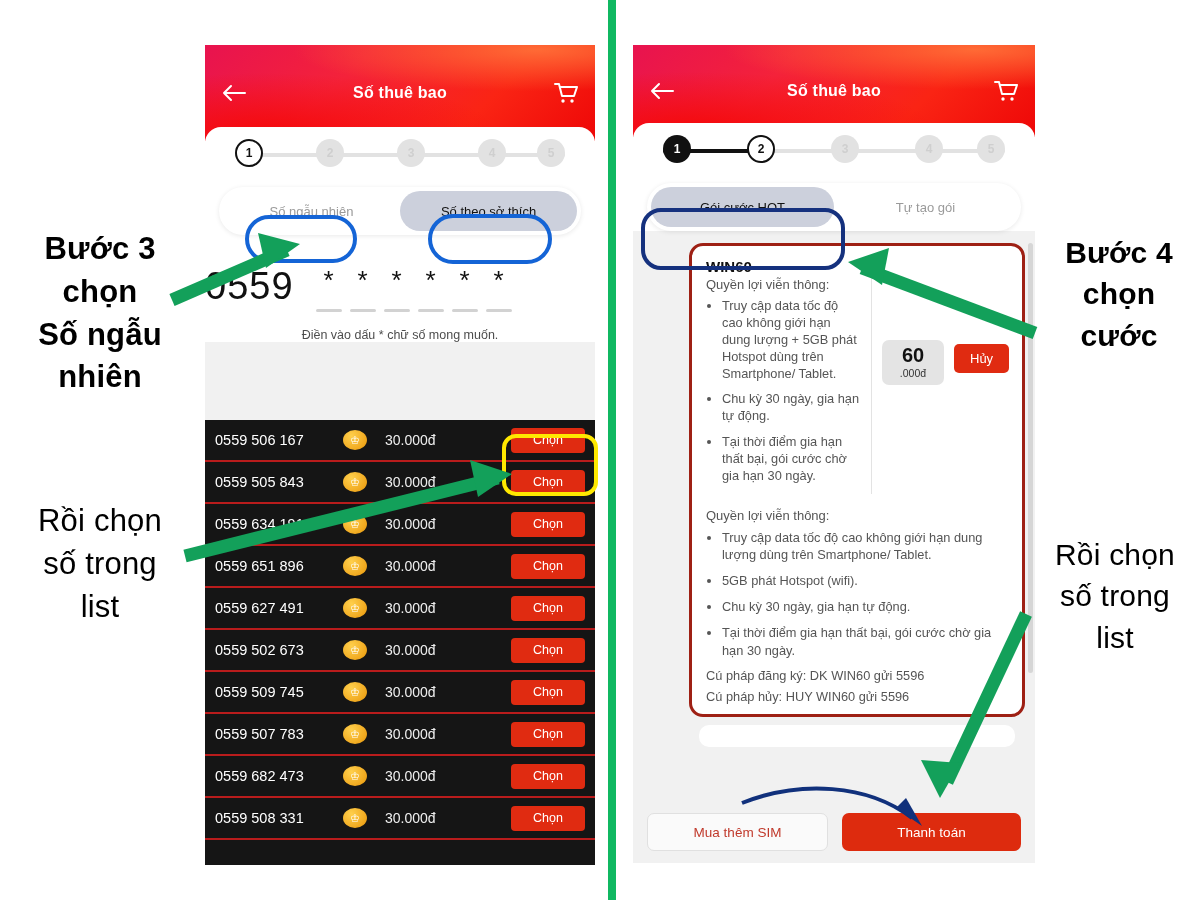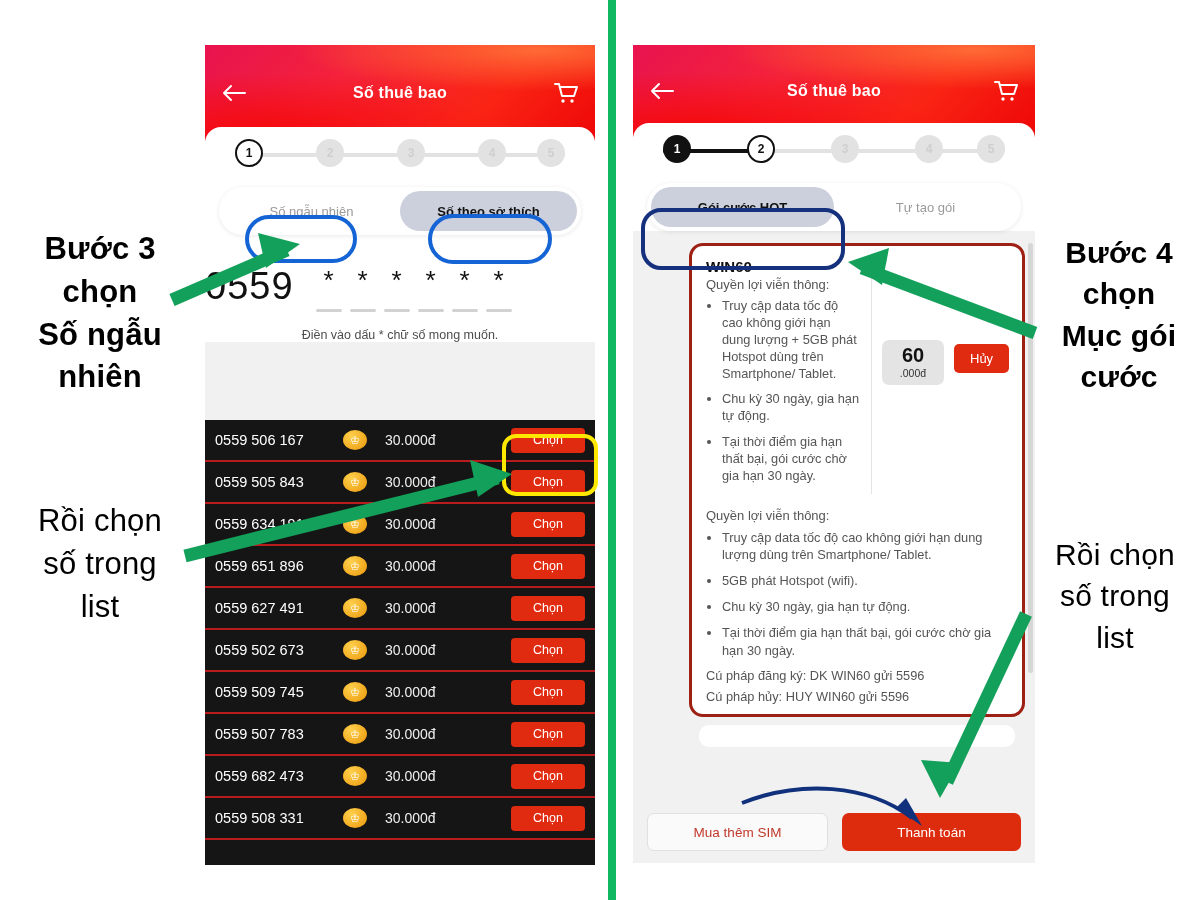--- a/index.html
+++ b/index.html
@@ -75,21 +75,21 @@
   .segwrap {
     margin: 8px 14px 0; background: #fff; border-radius: 24px;
     height: 48px; display: flex; align-items: center; padding: 4px;
     box-shadow: 0 1px 5px rgba(0,0,0,.09);
   }
   .seg {
     flex: 1; height: 40px; border-radius: 20px; display: flex;
     align-items: center; justify-content: center;
     font-size: 13px; color: #9a9a9a; cursor: pointer;
   }
-  .seg.active { background: #ccd0dc; color: #111; font-weight: 700; }
+  .seg.active { background: #ccd0dc; color: #111; font-weight: 400; }
 
   
   .numrow {
     margin-top: 30px; display: flex; align-items: flex-start;
     gap: 22px;
   }
   .numprefix { font-size: 38px; color: #111; letter-spacing: 1px; }
   .stars { display: flex; gap: 8px; }
   .starcell { width: 26px; text-align: center; }
   .starcell .st { font-size: 26px; color: #111; line-height: 30px; }
@@ -435,21 +435,20 @@
 
   <div class="anno" id="anno-left-2">
     <span class="ln">Rồi  chọn</span>
     <span class="ln">số trong</span>
     <span class="ln">list</span>
   </div>
 
   <div class="anno" id="anno-right-1">
     <span class="ln b">Bước 4</span>
     <span class="ln">chọn</span>
-    <span class="ln">Mục gói</span>
     <span class="ln">cước</span>
   </div>
 
   <div class="anno" id="anno-right-2">
     <span class="ln">Rồi  chọn</span>
     <span class="ln">số trong</span>
     <span class="ln">list</span>
   </div>
 
   <svg class="overlay" viewBox="0 0 1200 900">

